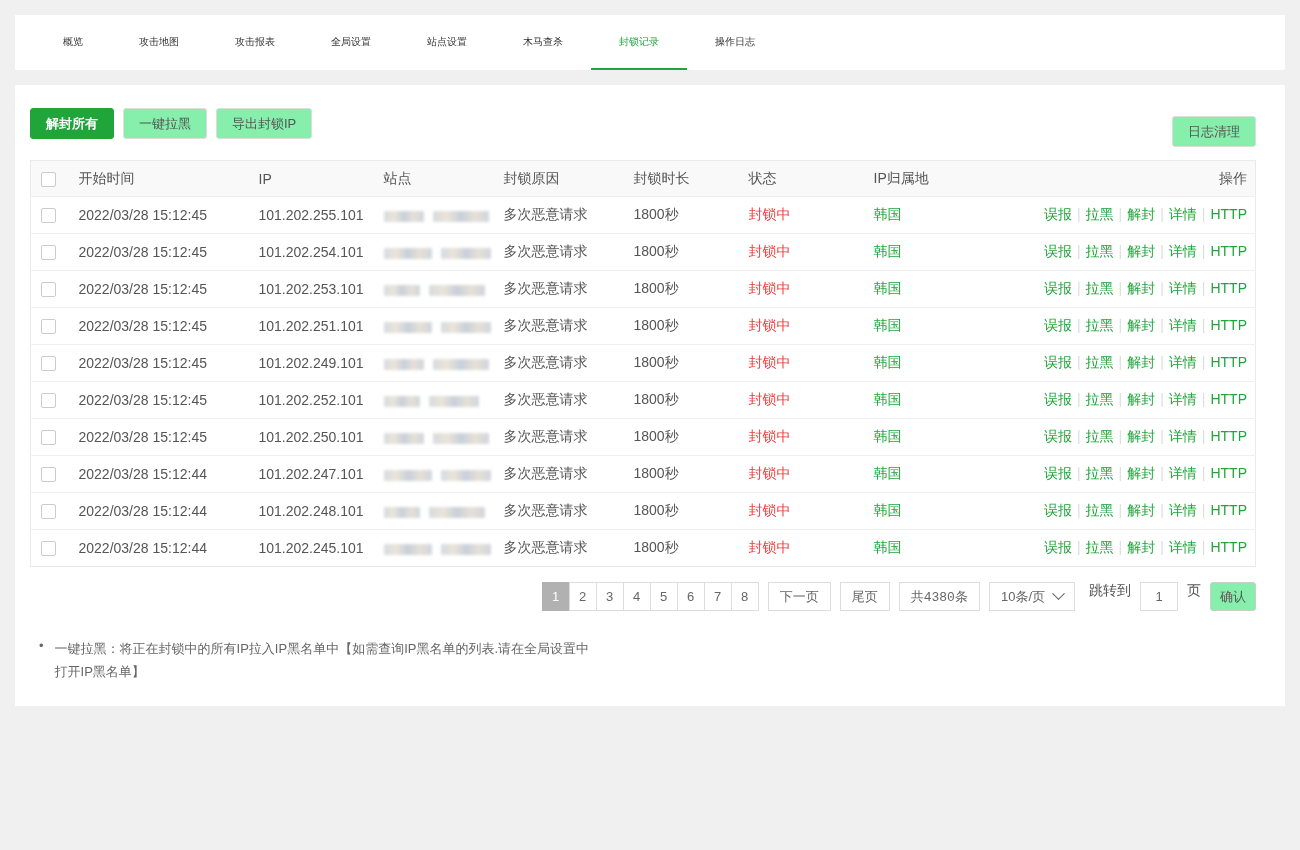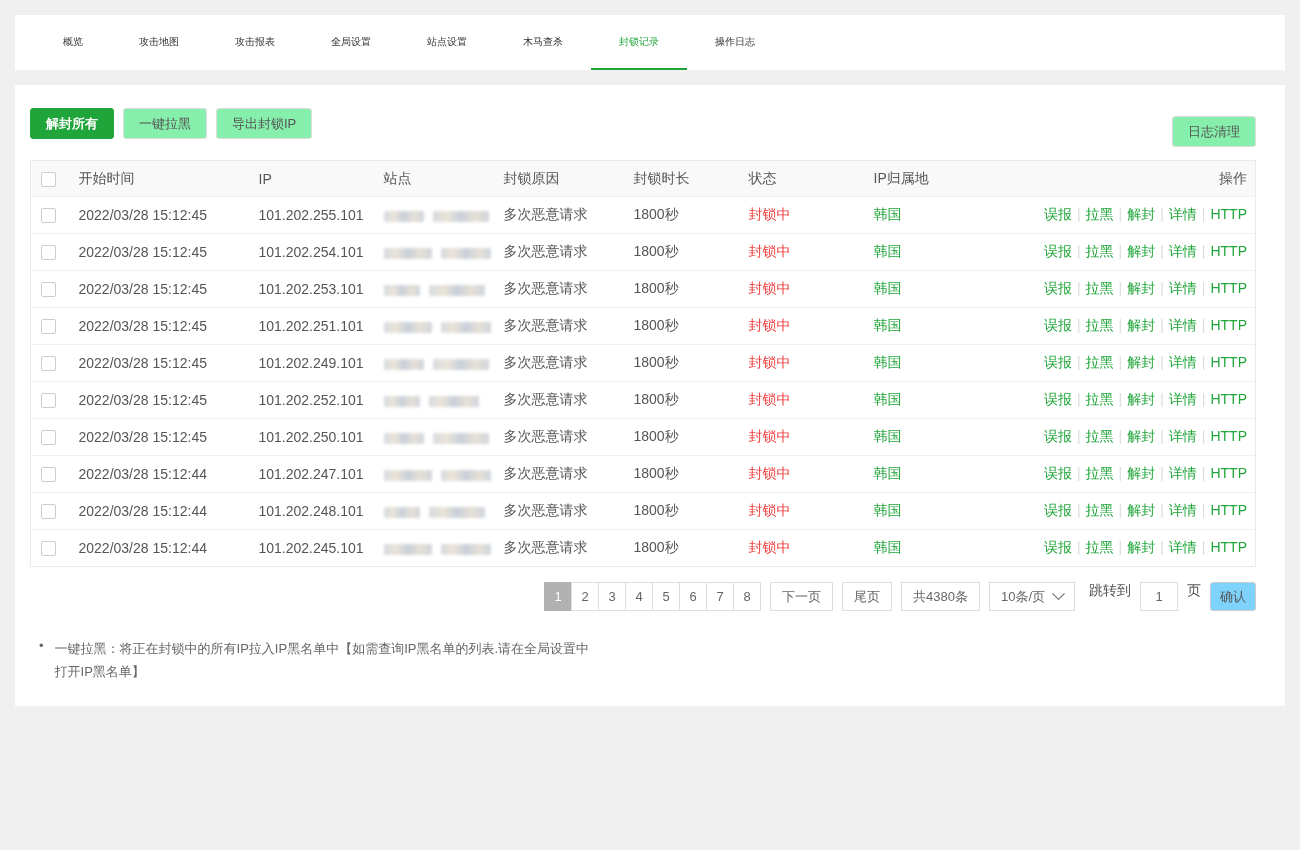--- a/index.html
+++ b/index.html
@@ -109,31 +109,31 @@
     display: inline-flex; align-items: center; justify-content: center;
     border: 1px solid #ddd; background: #fff; padding: 0 9px;
     margin-left: -1px; cursor: pointer; color: #666;
   }
   .page-btn:first-child { margin-left: 0; }
   .page-btn.active { background: #b1b1b1; color: #fff; border-color: #b1b1b1; }
   .pg-box {
     height: 29px; display: inline-flex; align-items: center; justify-content: center;
     border: 1px solid #ddd; background: #fff; padding: 0 11px; margin-left: 9px; cursor: pointer;
   }
-  .pg-total { cursor: default; }
+  .pg-total { cursor: default; font-family: Liberation Mono, monospace; }
   .pg-select { gap: 9px; cursor: pointer; color: #666; }
   .chev { width: 9px; height: 9px; border-right: 1.5px solid #666; border-bottom: 1.5px solid #666; transform: rotate(45deg) translate(-2px,-2px); display: inline-block; }
   .jump-label { margin-left: 14px; font-size: 14px; color: #555; }
   .jump-input {
     width: 38px; height: 29px; border: 1px solid #ddd; text-align: center;
     margin-left: 9px; font-size: 13px; color: #666; font-family: inherit;
   }
   .page-unit { margin-left: 9px; font-size: 14px; color: #555; }
   .confirm-btn {
-    height: 29px; border: 1px solid #ccc; border-radius: 3px; background: #7dd3fc;
+    height: 29px; border: 1px solid #ccc; border-radius: 3px; background: #86efac;
     padding: 0 9px; margin-left: 9px; font-size: 13px; color: #555; cursor: pointer; font-family: inherit;
   }
 
   
   .note { display: flex; margin: 27px 0 4px 9px; font-size: 13px; color: #666; }
   .note .bullet { margin-right: 11px; color: #666; }
   .note .note-text { width: 535px; line-height: 1.75; }
 </style>
 </head>
 <body>

